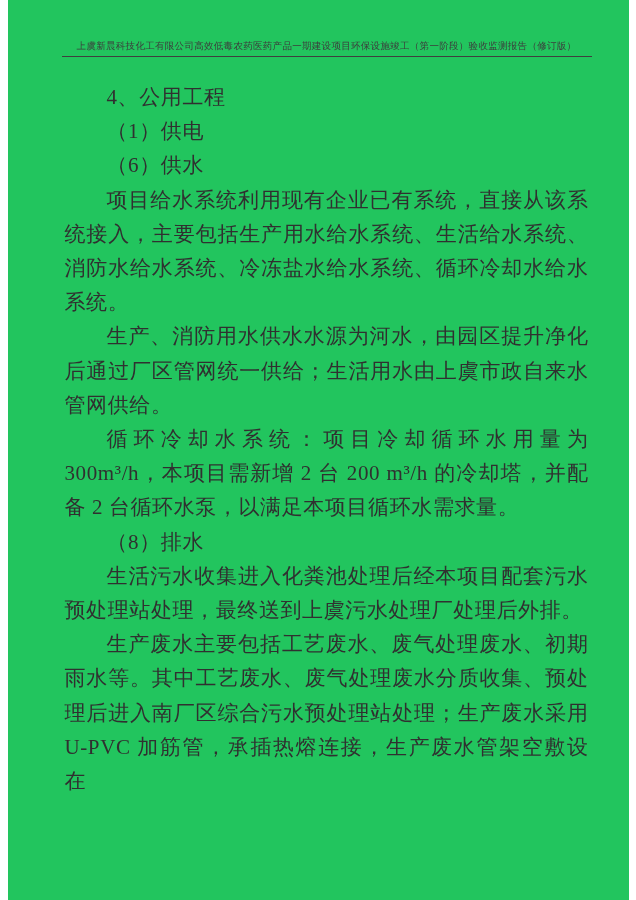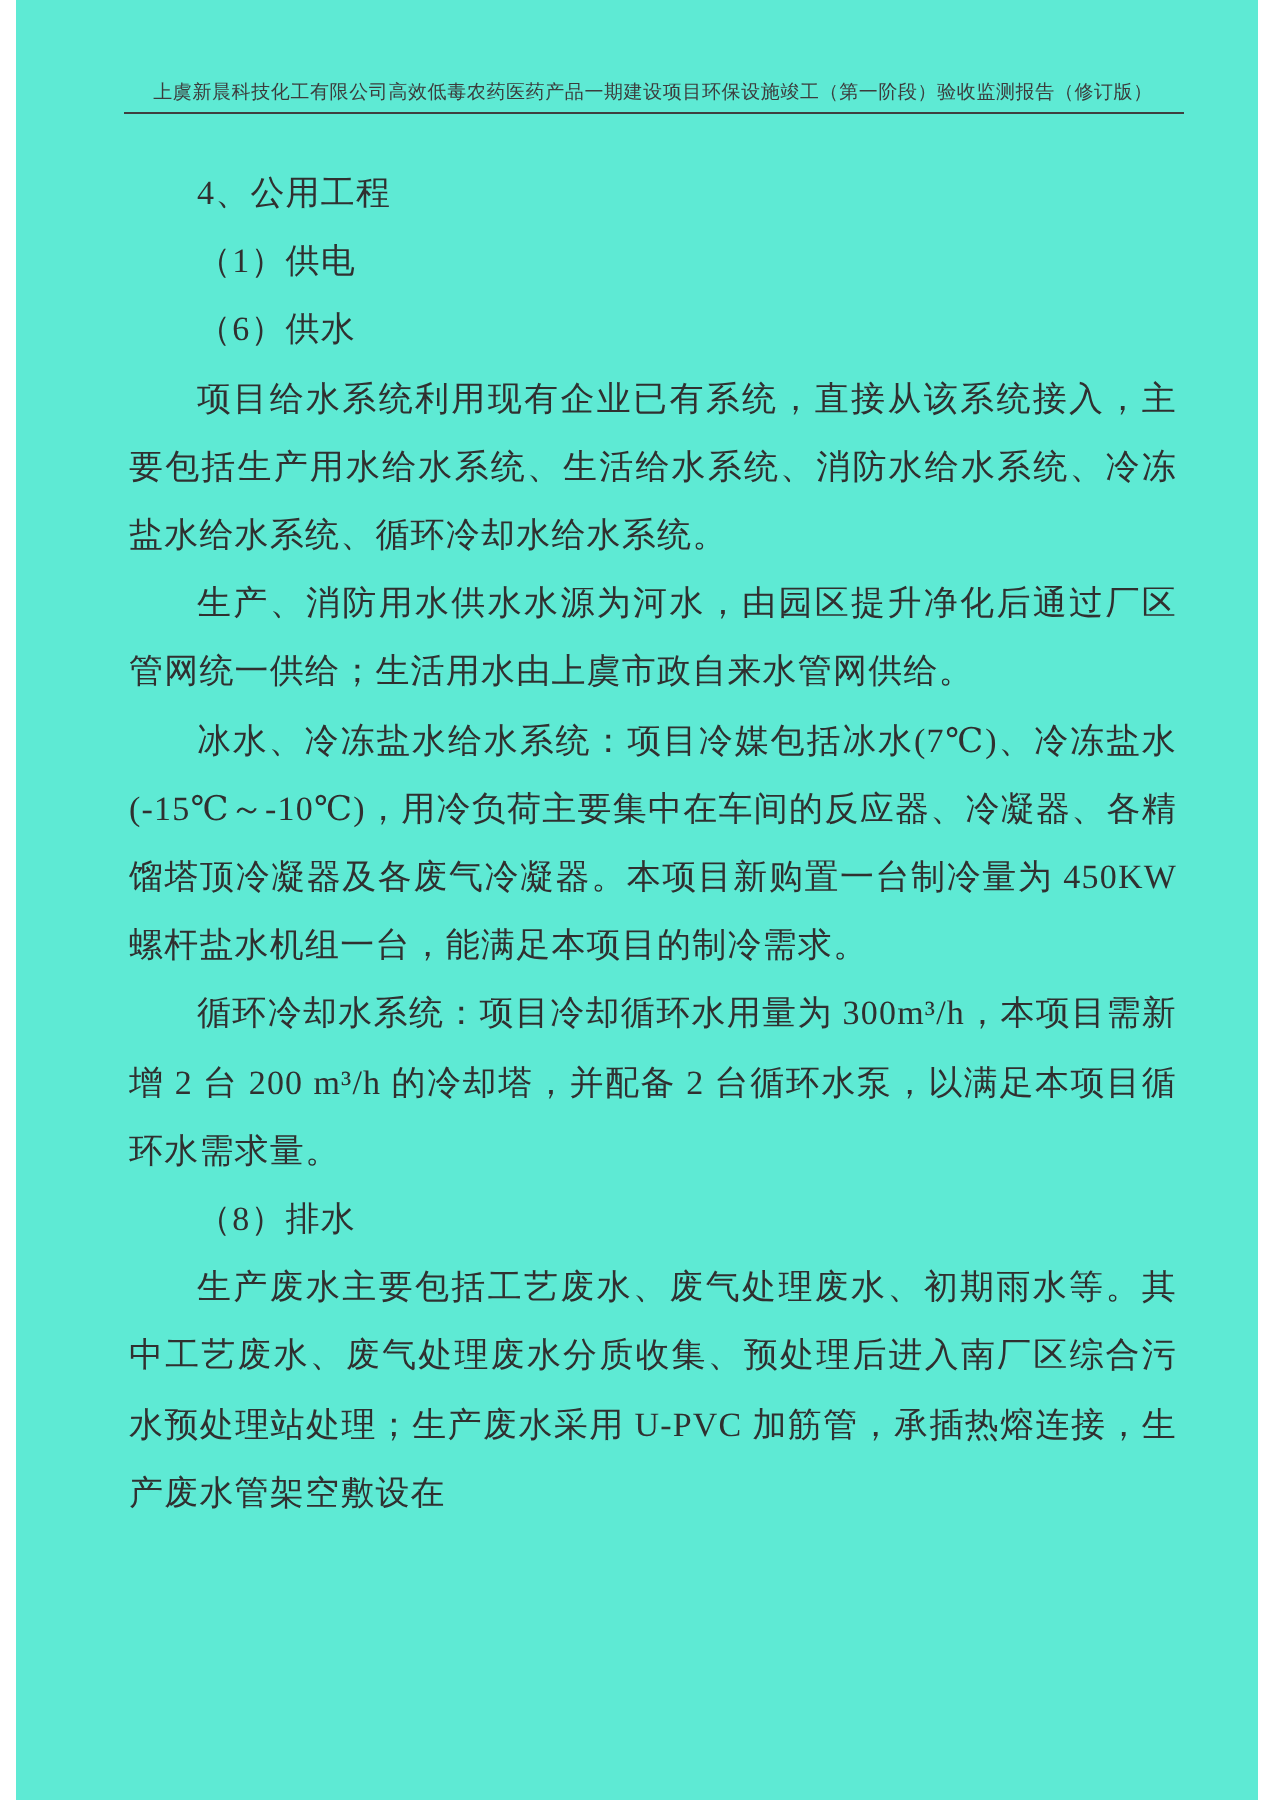--- a/index.html
+++ b/index.html
@@ -2,21 +2,21 @@
 <html><head>
 <meta charset="utf-8">
 <style>
   * { margin: 0; padding: 0; box-sizing: border-box; }
   html, body { background: #ffffff; }
   .page {
     position: relative;
     width: 621px;
     height: 900px;
     margin: 0 auto;
-    background: #5eead4;
+    background: #22c55e;
     font-family: "Liberation Serif", "DejaVu Serif", serif;
     color: #2e2e2e;
     overflow: hidden;
   }
   .running-header {
     position: absolute;
     top: 40px;
     left: 54px;
     width: 530px;
     text-align: center;
@@ -26,21 +26,21 @@
     padding-bottom: 3px;
     border-bottom: 1.6px solid #3f3f3f;
     white-space: nowrap;
     overflow: hidden;
   }
   .content {
     position: absolute;
     top: 80px;
     left: 57px;
     width: 524px;
-    font-size: 17px;
+    font-size: 21px;
     line-height: 34.2px;
     text-align: justify;
     letter-spacing: 0.6px;
     color: #303030;
   }
   .content p {
     text-indent: 2em;
     margin: 0;
   }
   .page-footer {
@@ -70,20 +70,20 @@
 <div class="page">
 
   <div class="running-header">上虞新晨科技化工有限公司高效低毒农药医药产品一期建设项目环保设施竣工（第一阶段）验收监测报告（修订版）</div>
 
   <div class="content">
     <p>4、公用工程</p>
     <p>（1）供电</p>
     <p>（6）供水</p>
     <p>项目给水系统利用现有企业已有系统，直接从该系统接入，主要包括生产用水给水系统、生活给水系统、消防水给水系统、冷冻盐水给水系统、循环冷却水给水系统。</p>
     <p>生产、消防用水供水水源为河水，由园区提升净化后通过厂区管网统一供给；生活用水由上虞市政自来水管网供给。</p>
-    <p>冰水、冷冻盐水给水系统：项目冷媒包括冰水(7℃)、冷冻盐水(-15℃～-10℃)，用冷负荷主要集中在车间的反应器、冷凝器、各精馏塔顶冷凝器及各废气冷凝器。本项目新购置一台制冷量为 450KW 螺杆盐水机组一台，能满足本项目的制冷需求。</p>
     <p>循环冷却水系统：项目冷却循环水用量为 300m³/h，本项目需新增 2 台 200 m³/h 的冷却塔，并配备 2 台循环水泵，以满足本项目循环水需求量。</p>
     <p>（8）排水</p>
+    <p>生活污水收集进入化粪池处理后经本项目配套污水预处理站处理，最终送到上虞污水处理厂处理后外排。</p>
     <p>生产废水主要包括工艺废水、废气处理废水、初期雨水等。其中工艺废水、废气处理废水分质收集、预处理后进入南厂区综合污水预处理站处理；生产废水采用 U-PVC 加筋管，承插热熔连接，生产废水管架空敷设在</p>
   </div>
 
 
 </div>
 
 </body></html>

